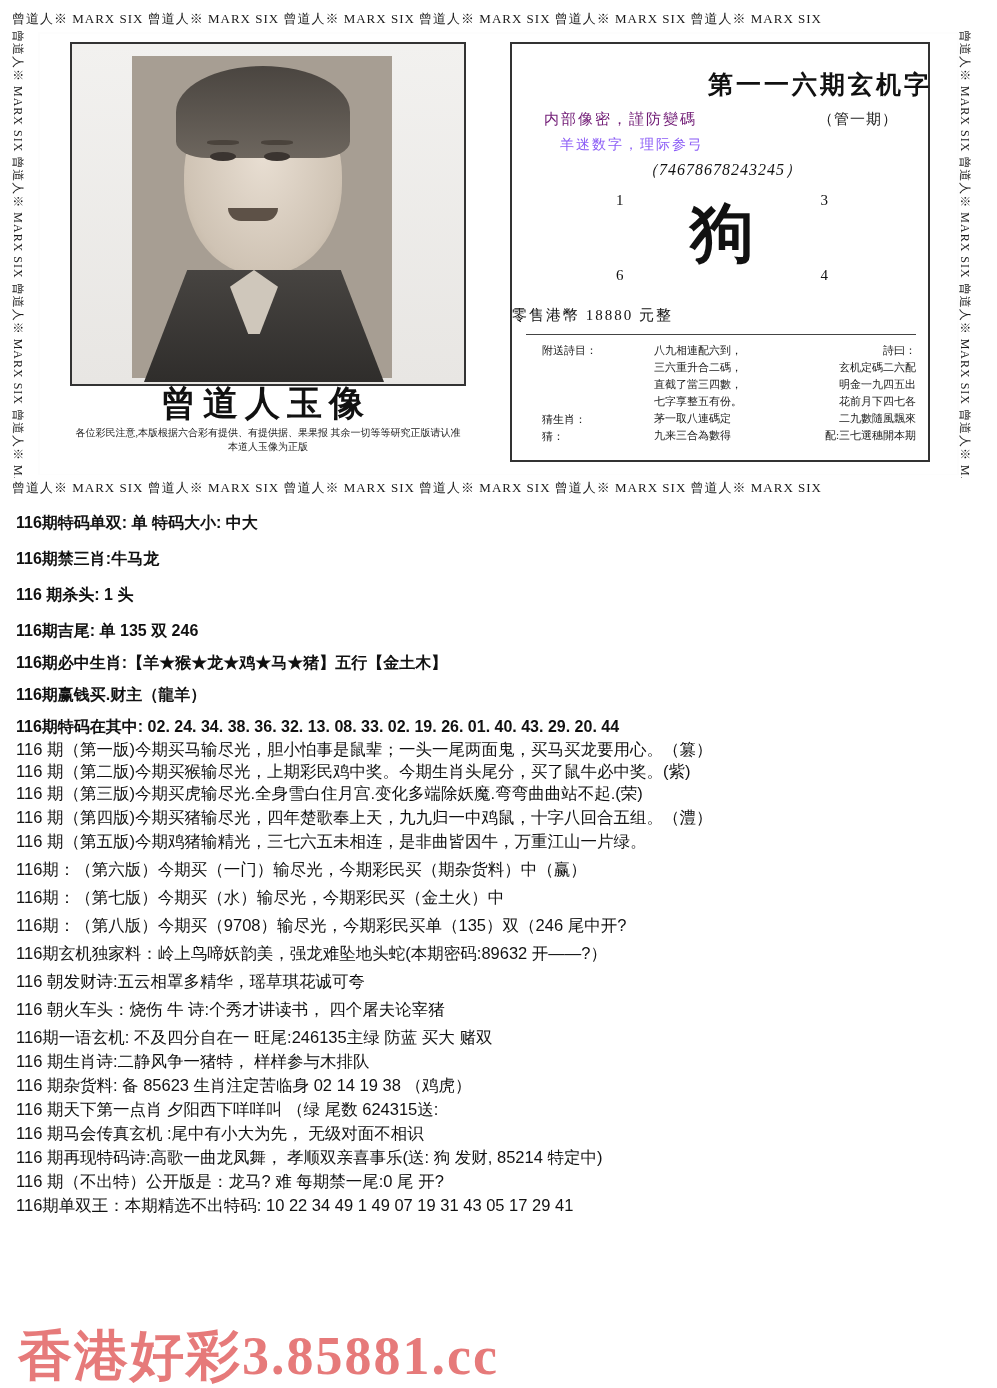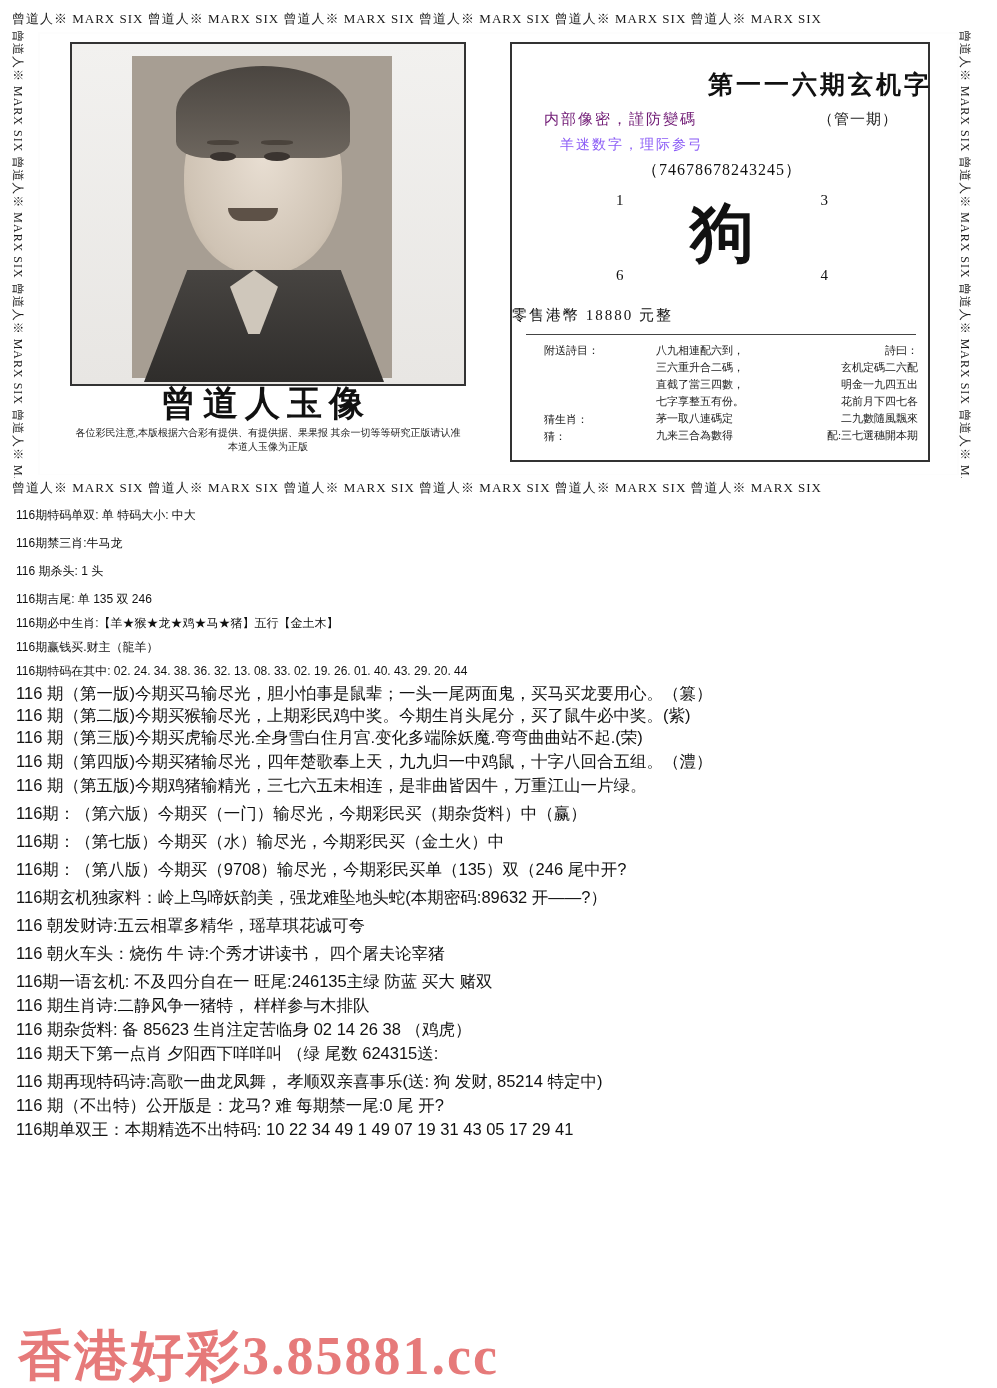--- a/index.html
+++ b/index.html
@@ -238,20 +238,21 @@
   }
   .info-code {
     position: absolute;
     left: 0; top: 116px;
     width: 420px;
     text-align: center;
     font-family: "Liberation Serif", serif;
     font-size: 16px;
     letter-spacing: 1px;
     color: #111;
+    font-style: italic;
   }
   .zodiac-box {
     position: absolute;
     left: 120px;
     top: 146px;
     width: 180px;
     height: 96px;
   }
   .zodiac-char {
     position: absolute;
@@ -285,26 +286,26 @@
   }
   .info-divider {
     position: absolute;
     left: 14px;
     top: 290px;
     width: 390px;
     border-top: 1px solid #444;
   }
   .verse-cols {
     position: absolute;
-    left: 14px;
+    left: 30px;
     top: 298px;
     width: 392px;
     height: 118px;
     display: flex;
-    justify-content: flex-end;
+    justify-content: flex-start;
   }
   .verse-col {
     font-family: "Liberation Serif", serif;
     font-size: 11px;
     line-height: 17px;
     color: #1a1a1a;
   }
   .verse-col.c1 { width: 112px; }
   .verse-col.c2 { width: 112px; }
   .verse-col.c3 { width: 150px; text-align: right; }
@@ -320,22 +321,23 @@
     box-sizing: border-box;
   }
   .line {
     font-size: 16.5px;
     line-height: 20px;
     color: #111;
     white-space: nowrap;
     font-family: "Liberation Sans", sans-serif;
   }
   .line.big {
-    font-size: 12px;
-    font-weight: normal;
+    font-size: 16px;
+    font-weight: bold;
+    margin-top: 8px;
   }
   .sp-8 { height: 8px; }
   .sp-4 { height: 4px; }
   .sp-2 { height: 2px; }
 
   
   .watermark {
     position: absolute;
     left: 18px;
     bottom: 6px;
@@ -465,24 +467,25 @@
   <div class="line">116期玄机独家料：岭上鸟啼妖韵美，强龙难坠地头蛇(本期密码:89632    开——?）</div>
   <div class="sp-8"></div>
   <div class="line">116 朝发财诗:五云相罩多精华，瑶草琪花诚可夸</div>
   <div class="sp-8"></div>
   <div class="line">116 朝火车头：烧伤 牛 诗:个秀才讲读书， 四个屠夫论宰猪</div>
   <div class="sp-8"></div>
   <div class="line">116期一语玄机: 不及四分自在一   旺尾:246135主绿  防蓝  买大  赌双</div>
   <div class="sp-4"></div>
   <div class="line">116 期生肖诗:二静风争一猪特，  样样参与木排队</div>
   <div class="sp-4"></div>
-  <div class="line">116 期杂货料: 备  85623    生肖注定苦临身  02 14 26 38 （鸡虎）</div>
+  <div class="line">116 期杂货料: 备  85623    生肖注定苦临身  02 14 19 38 （鸡虎）</div>
   <div class="sp-4"></div>
   <div class="line">116 期天下第一点肖    夕阳西下咩咩叫 （绿  尾数 624315送:</div>
   <div class="sp-4"></div>
+  <div class="line">116 期马会传真玄机 :尾中有小大为先， 无级对面不相识</div>
   <div class="sp-4"></div>
   <div class="line">116 期再现特码诗:高歌一曲龙凤舞， 孝顺双亲喜事乐(送: 狗 发财, 85214   特定中)</div>
   <div class="sp-4"></div>
   <div class="line">116 期（不出特）公开版是：龙马? 难 每期禁一尾:0 尾 开?</div>
   <div class="sp-4"></div>
   <div class="line">116期单双王：本期精选不出特码: 10 22 34 49 1 49 07 19 31 43 05 17 29 41</div>
 </div>
 
 <div class="watermark">香港好彩3.85881.cc</div>
 

